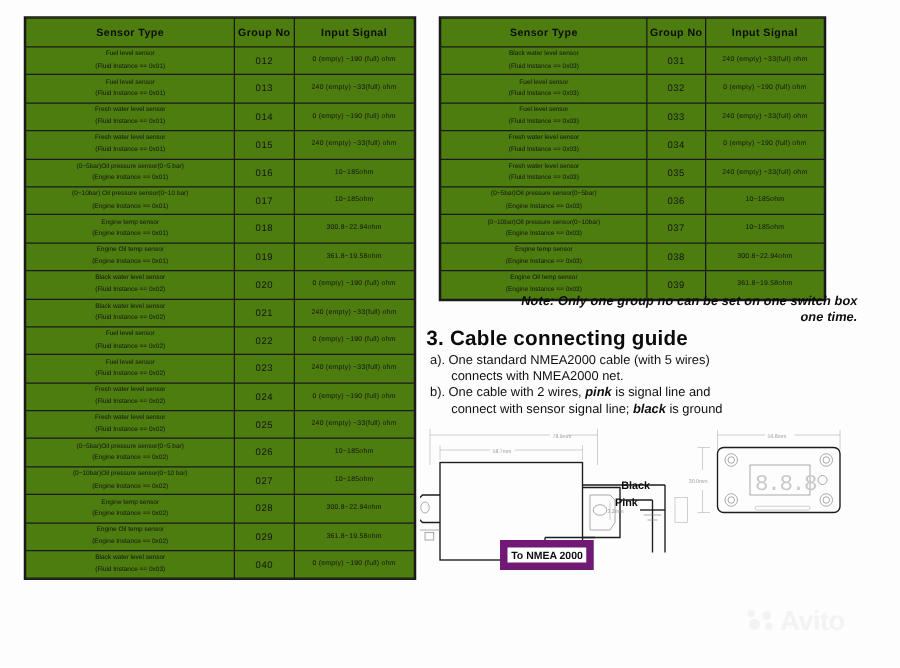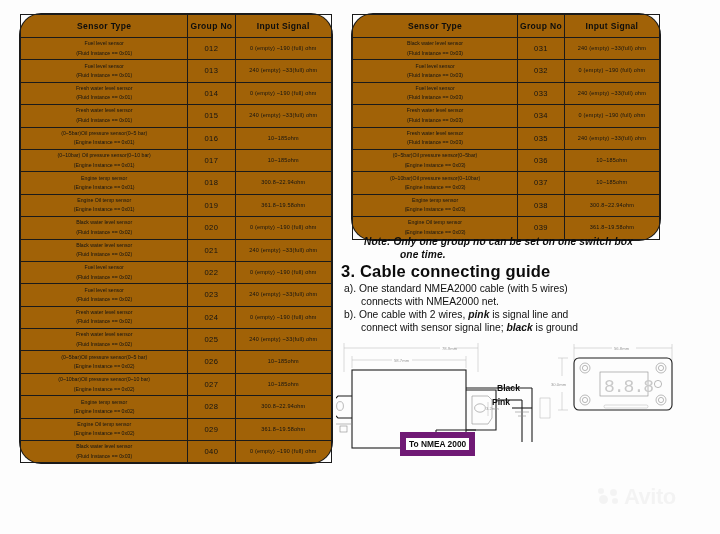--- a/index.html
+++ b/index.html
@@ -22,22 +22,21 @@
     position: absolute;
     inset: 0;
     background: #fdfdfd;
   }
 
   
   .sensor-table {
     position: absolute;
     border-collapse: collapse;
     table-layout: fixed;
-    background: #a16207;
-    border-radius: 21px;
+    background: #4d7c0f;
   }
   .sensor-table.left  { left: 20px;  top: 14px;  width: 312px; }
   .sensor-table.right { left: 352px; top: 14px; width: 308px; }
 
   .sensor-table td, .sensor-table th {
     border: 1px solid #1a1a1a;
     padding: 0;
     vertical-align: middle;
     text-align: center;
   }
@@ -62,23 +61,24 @@
   .cell-type .l2 { display:block; white-space: nowrap; }
   .cell-group { font-size: 8.2px; letter-spacing: .4px; }
   .cell-signal { font-size: 7.9px; letter-spacing: .2px; white-space: nowrap; }
 
   
   .sensor-table { box-shadow: 0 0 0 1px #1a1a1a; }
 
   
   .note-block {
     position: absolute;
-    left: 364px;
+    left: 346px;
     top: 236px;
     width: 340px;
+    text-align: right;
   }
   .note-line {
     font-size: 10.2px;
     font-weight: bold;
     font-style: italic;
     line-height: 12.5px;
     color: #0d0d0d;
     letter-spacing: .1px;
   }
   .note-line.indent { padding-left: 36px; }

